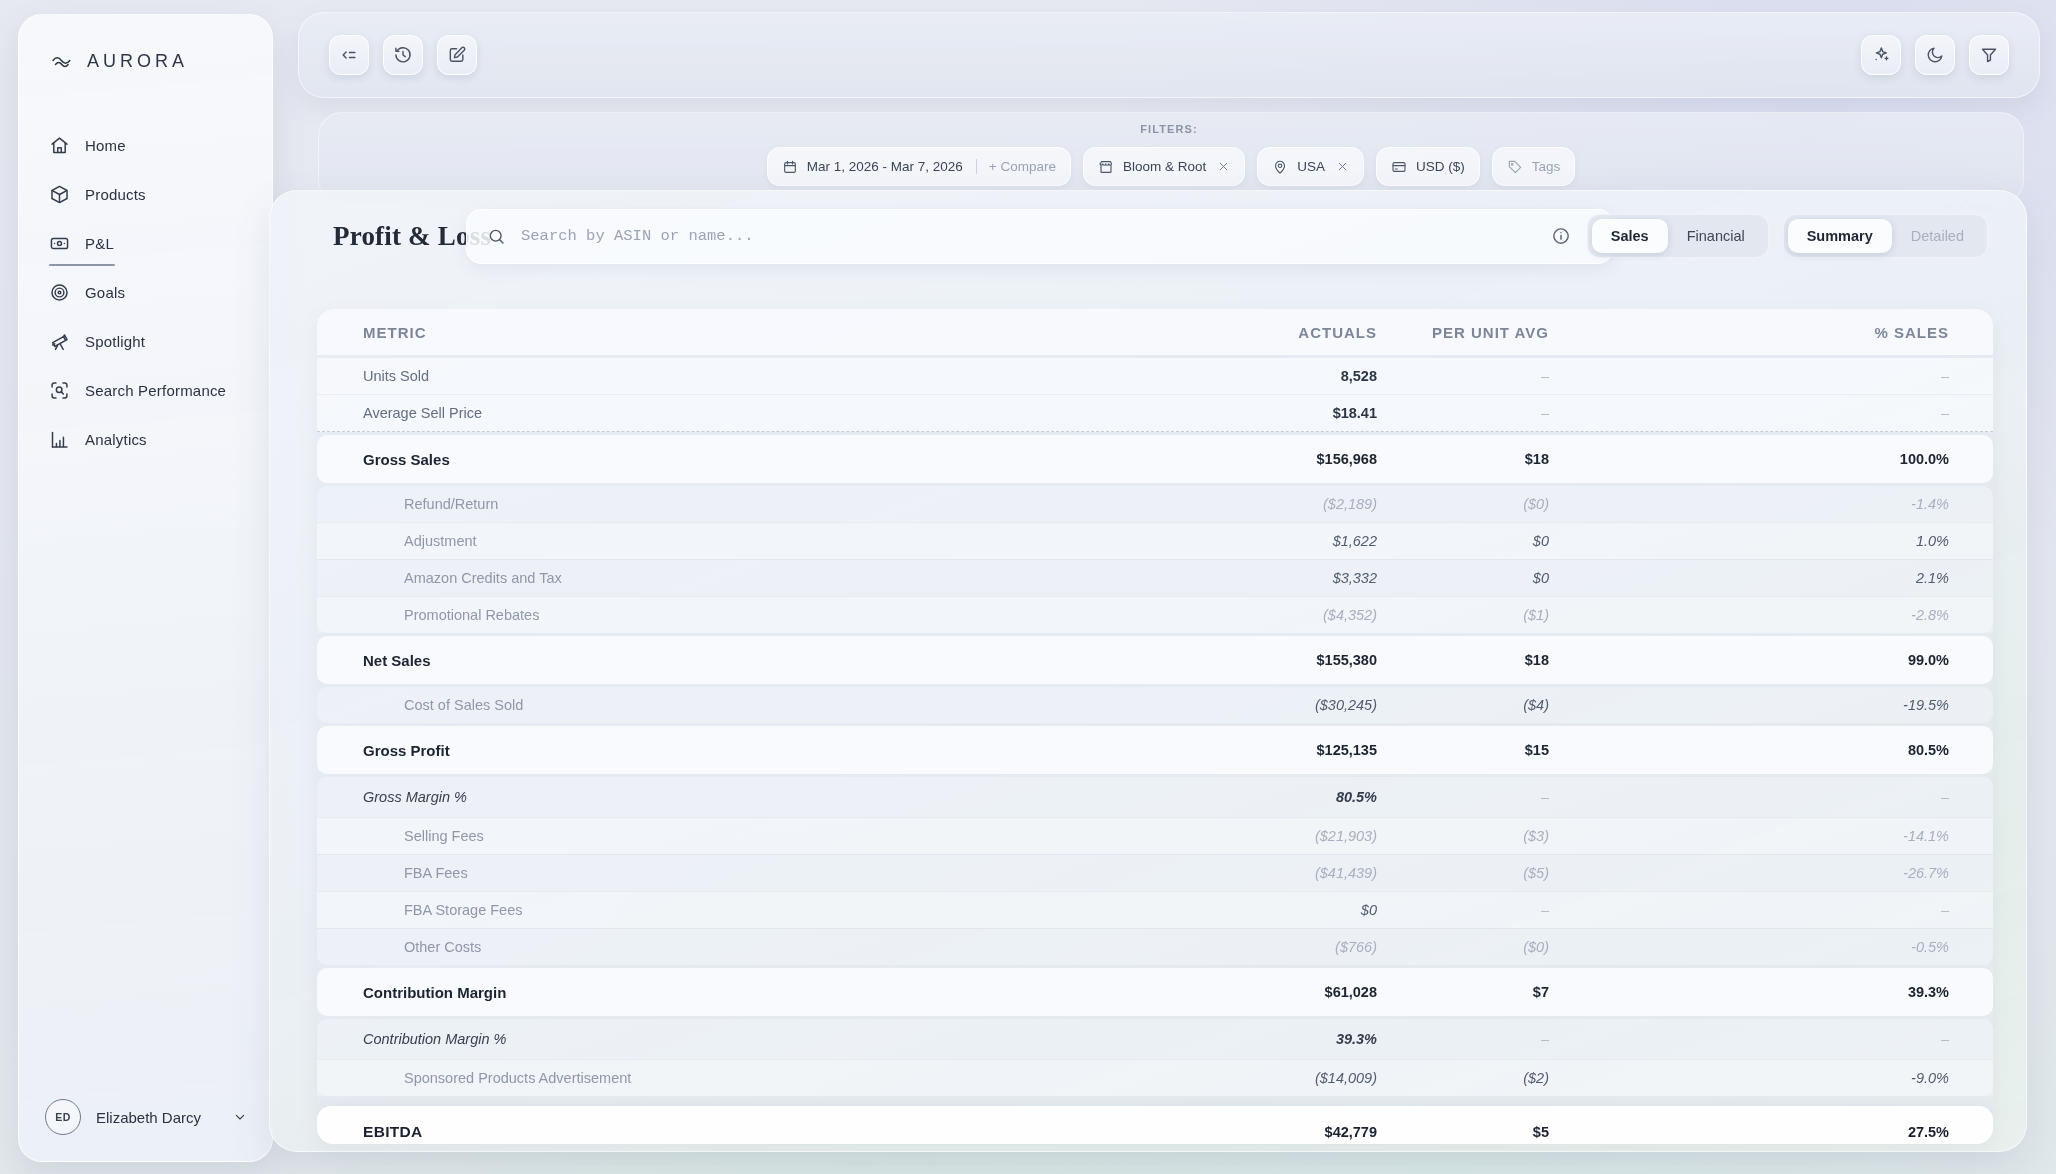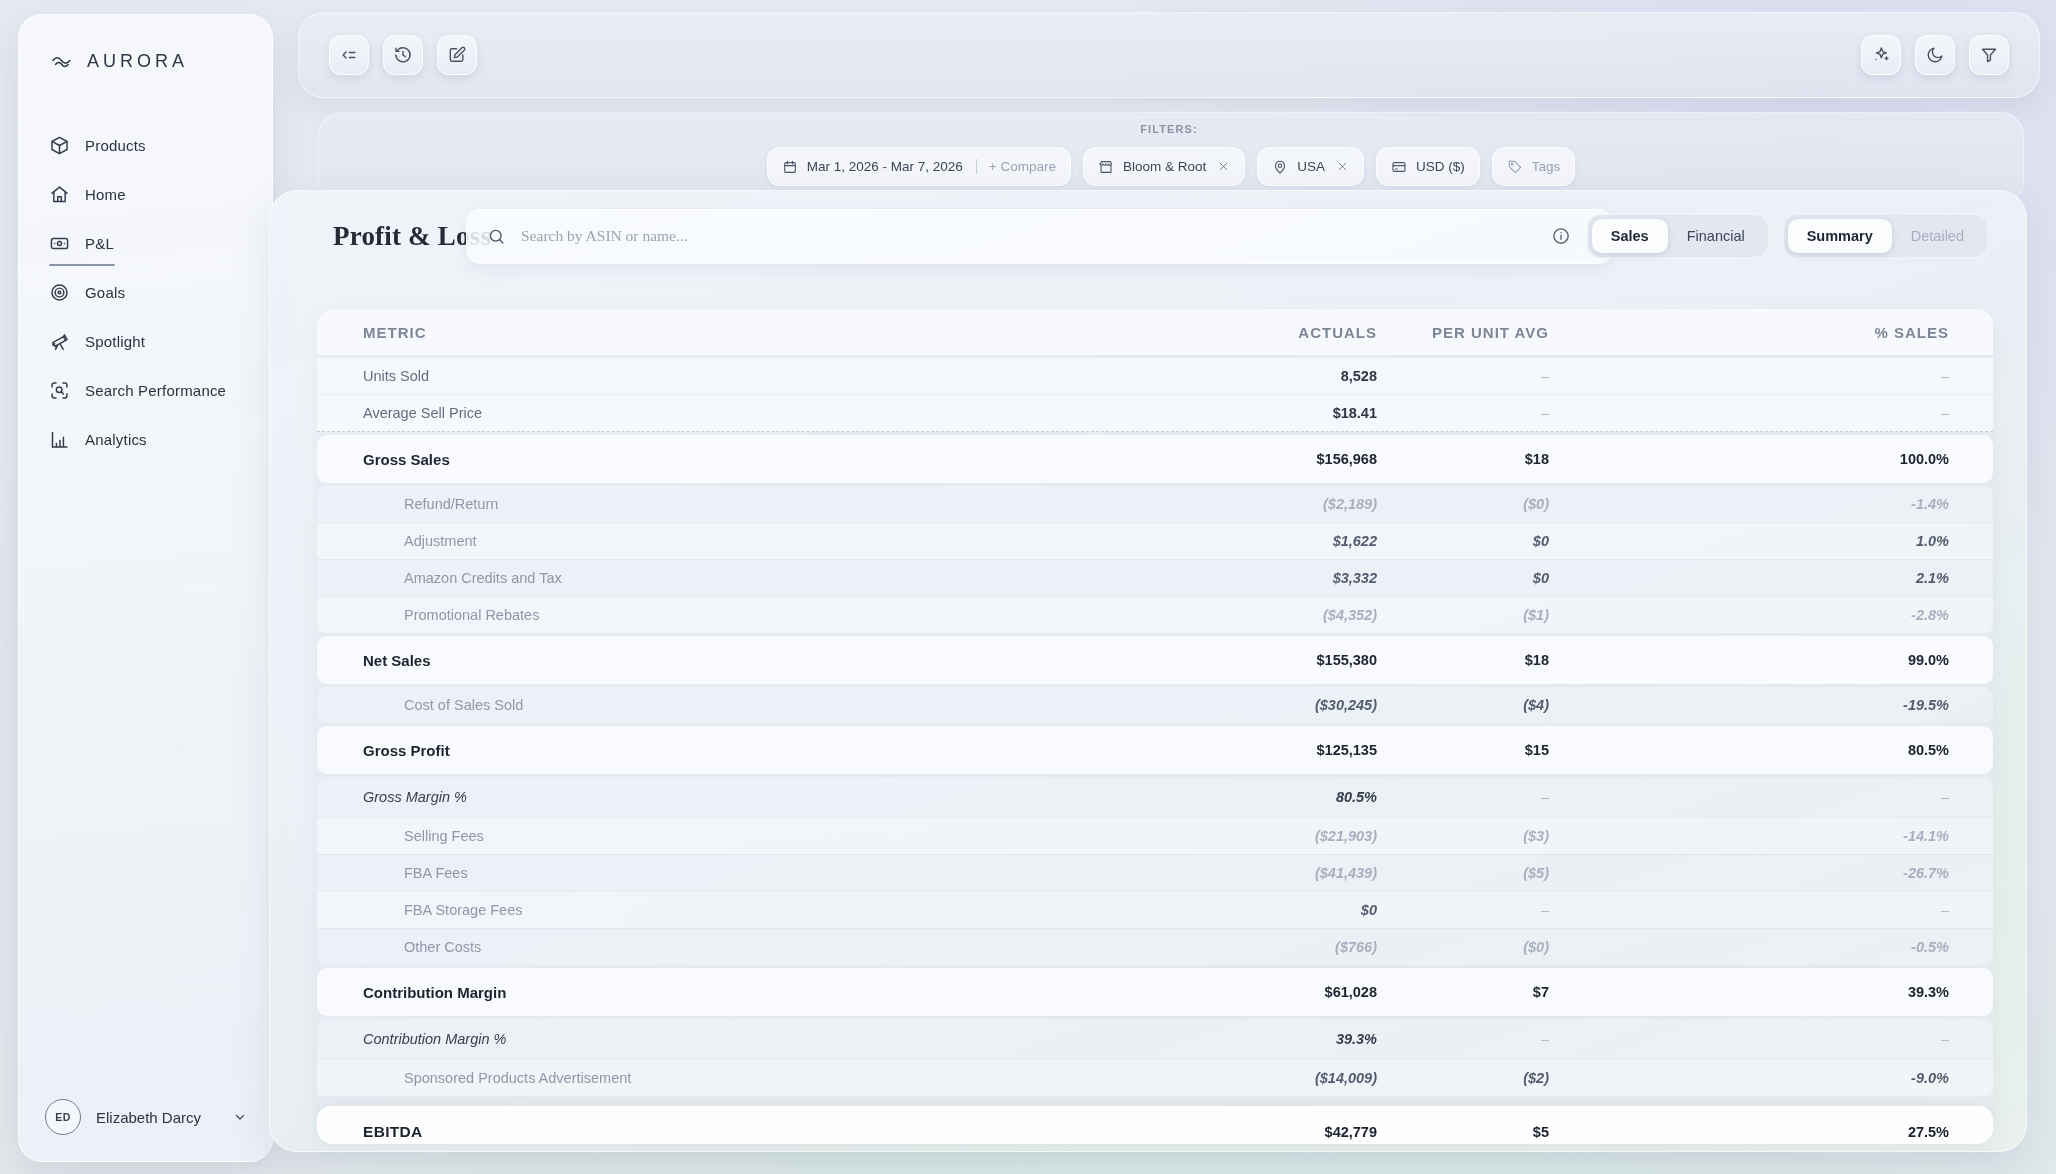--- a/index.html
+++ b/index.html
@@ -89,21 +89,21 @@
     box-sizing:border-box;
   }
   .title-row{position:absolute;left:0;top:17px;width:100%;height:56px;display:flex;align-items:center;}
   .page-title{position:absolute;left:63px;font-family:"Liberation Serif","DejaVu Serif",serif;font-size:27px;color:#242b38;letter-spacing:.2px}
   .search-bar{position:absolute;left:196px;width:1147px;height:55px;border-radius:15px;
     background:rgba(249,251,254,.85);border:1px solid rgba(255,255,255,.95);
     box-shadow:0 5px 16px rgba(110,120,150,.10);
     display:flex;align-items:center;gap:13px;padding:0 20px;box-sizing:border-box}
   .search-bar .icon{width:19px;height:19px;color:#4a5264;stroke-width:2}
   .search-bar input{border:none;outline:none;background:transparent;font-size:15.5px;flex:1;color:#2a3140;
-    font-family:Liberation Serif, serif}
+    font-family:Liberation Mono, monospace}
   .search-bar input::placeholder{color:#9ba3b3}
   .right-controls{position:absolute;right:38px;top:0;height:56px;display:flex;align-items:center;gap:14px}
   .info-btn{width:20px;height:20px;color:#5a6375;cursor:pointer;margin-right:2px}
   .seg{display:flex;background:rgba(224,229,238,.85);border-radius:13px;padding:4px;border:1px solid rgba(255,255,255,.5)}
   .seg-opt{padding:9px 19px;border-radius:10px;font-size:14.5px;font-weight:500;color:#3e4657;cursor:pointer;white-space:nowrap}
   .seg-opt.active{background:#fbfcfe;font-weight:700;color:#1f2633;box-shadow:0 2px 7px rgba(110,120,150,.22)}
   .seg.dim .seg-opt:not(.active){color:#a8afc0}
 
   
   .table-wrap{position:absolute;left:47px;top:118px;width:1676px;height:835px;border-radius:16px;
@@ -126,21 +126,21 @@
   .r-pct{height:40px}
   .r-ebitda{height:52px}
   .cell-label{font-size:14.5px;color:#646e80}
   .cell{font-size:14.5px;text-align:right;color:#2e3646;font-weight:600}
   .dashed-after{border-bottom:1.5px dashed #c6cdd9}
   
   .r-section .cell-label{font-size:15px;font-weight:700;color:#1d2431}
   .r-section .cell{font-weight:700;color:#1d2431}
   
   .r-sub .cell-label{color:#8f97a9;padding-left:41px}
-  .r-sub .cell{font-style:italic;font-weight:700;color:#525c6e}
+  .r-sub .cell{font-style:italic;font-weight:400;color:#525c6e}
   .r-sub.muted .cell{color:#a8afbf}
   
   .r-pct .cell-label{font-style:italic;font-weight:500;color:#39414f}
   .r-pct .cell{font-style:italic;color:#343c4c}
   
   .r-ebitda .cell-label{font-size:15.5px;font-weight:700;color:#1b212e;letter-spacing:.3px}
   .r-ebitda .cell{font-weight:700;color:#1b212e}
   .cell.dash{color:#b6bdca;font-style:normal;font-weight:500}
 </style>
 </head>
@@ -153,36 +153,36 @@
           <path d="M3 11.5c2.6-3.6 5.8-3.6 8.4 0s5.8 3.6 8.4 0"></path>
           <path d="M5.5 15.5c2-2.6 4.3-2.6 6.3 0s4.3 2.6 6.3 0"></path>
         </svg>
       </span>
     <span class="logo-text">AURORA</span>
   </div>
   <nav class="nav" id="nav-list">
       <div class="nav-item">
         <span class="icon">
           <svg viewBox="0 0 24 24">
+            <path d="M3.5 10.5 12 3.5l8.5 7"></path>
+            <path d="M5.5 9.5V20h13V9.5"></path>
+            <path d="M10 20v-5.5h4V20"></path>
+          </svg>
+        </span>
+        <span class="nav-label">Home</span>
+      </div>
+      <div class="nav-item">
+        <span class="icon">
+          <svg viewBox="0 0 24 24">
             <path d="M12 2.8 20.6 7.4v9.2L12 21.2 3.4 16.6V7.4Z"></path>
             <path d="M3.8 7.6 12 12l8.2-4.4"></path>
             <path d="M12 12v9"></path>
           </svg>
         </span>
         <span class="nav-label">Products</span>
-      </div>
-      <div class="nav-item">
-        <span class="icon">
-          <svg viewBox="0 0 24 24">
-            <path d="M3.5 10.5 12 3.5l8.5 7"></path>
-            <path d="M5.5 9.5V20h13V9.5"></path>
-            <path d="M10 20v-5.5h4V20"></path>
-          </svg>
-        </span>
-        <span class="nav-label">Home</span>
       </div>
       <div class="nav-item active">
         <span class="icon">
           <svg viewBox="0 0 24 24">
             <rect x="2.8" y="6.2" width="18.4" height="11.6" rx="2.2"></rect>
             <circle cx="12" cy="12" r="2.3"></circle>
             <path d="M6.4 12h.01M17.6 12h.01"></path>
           </svg>
         </span>
         <span class="nav-label">P&amp;L</span>

